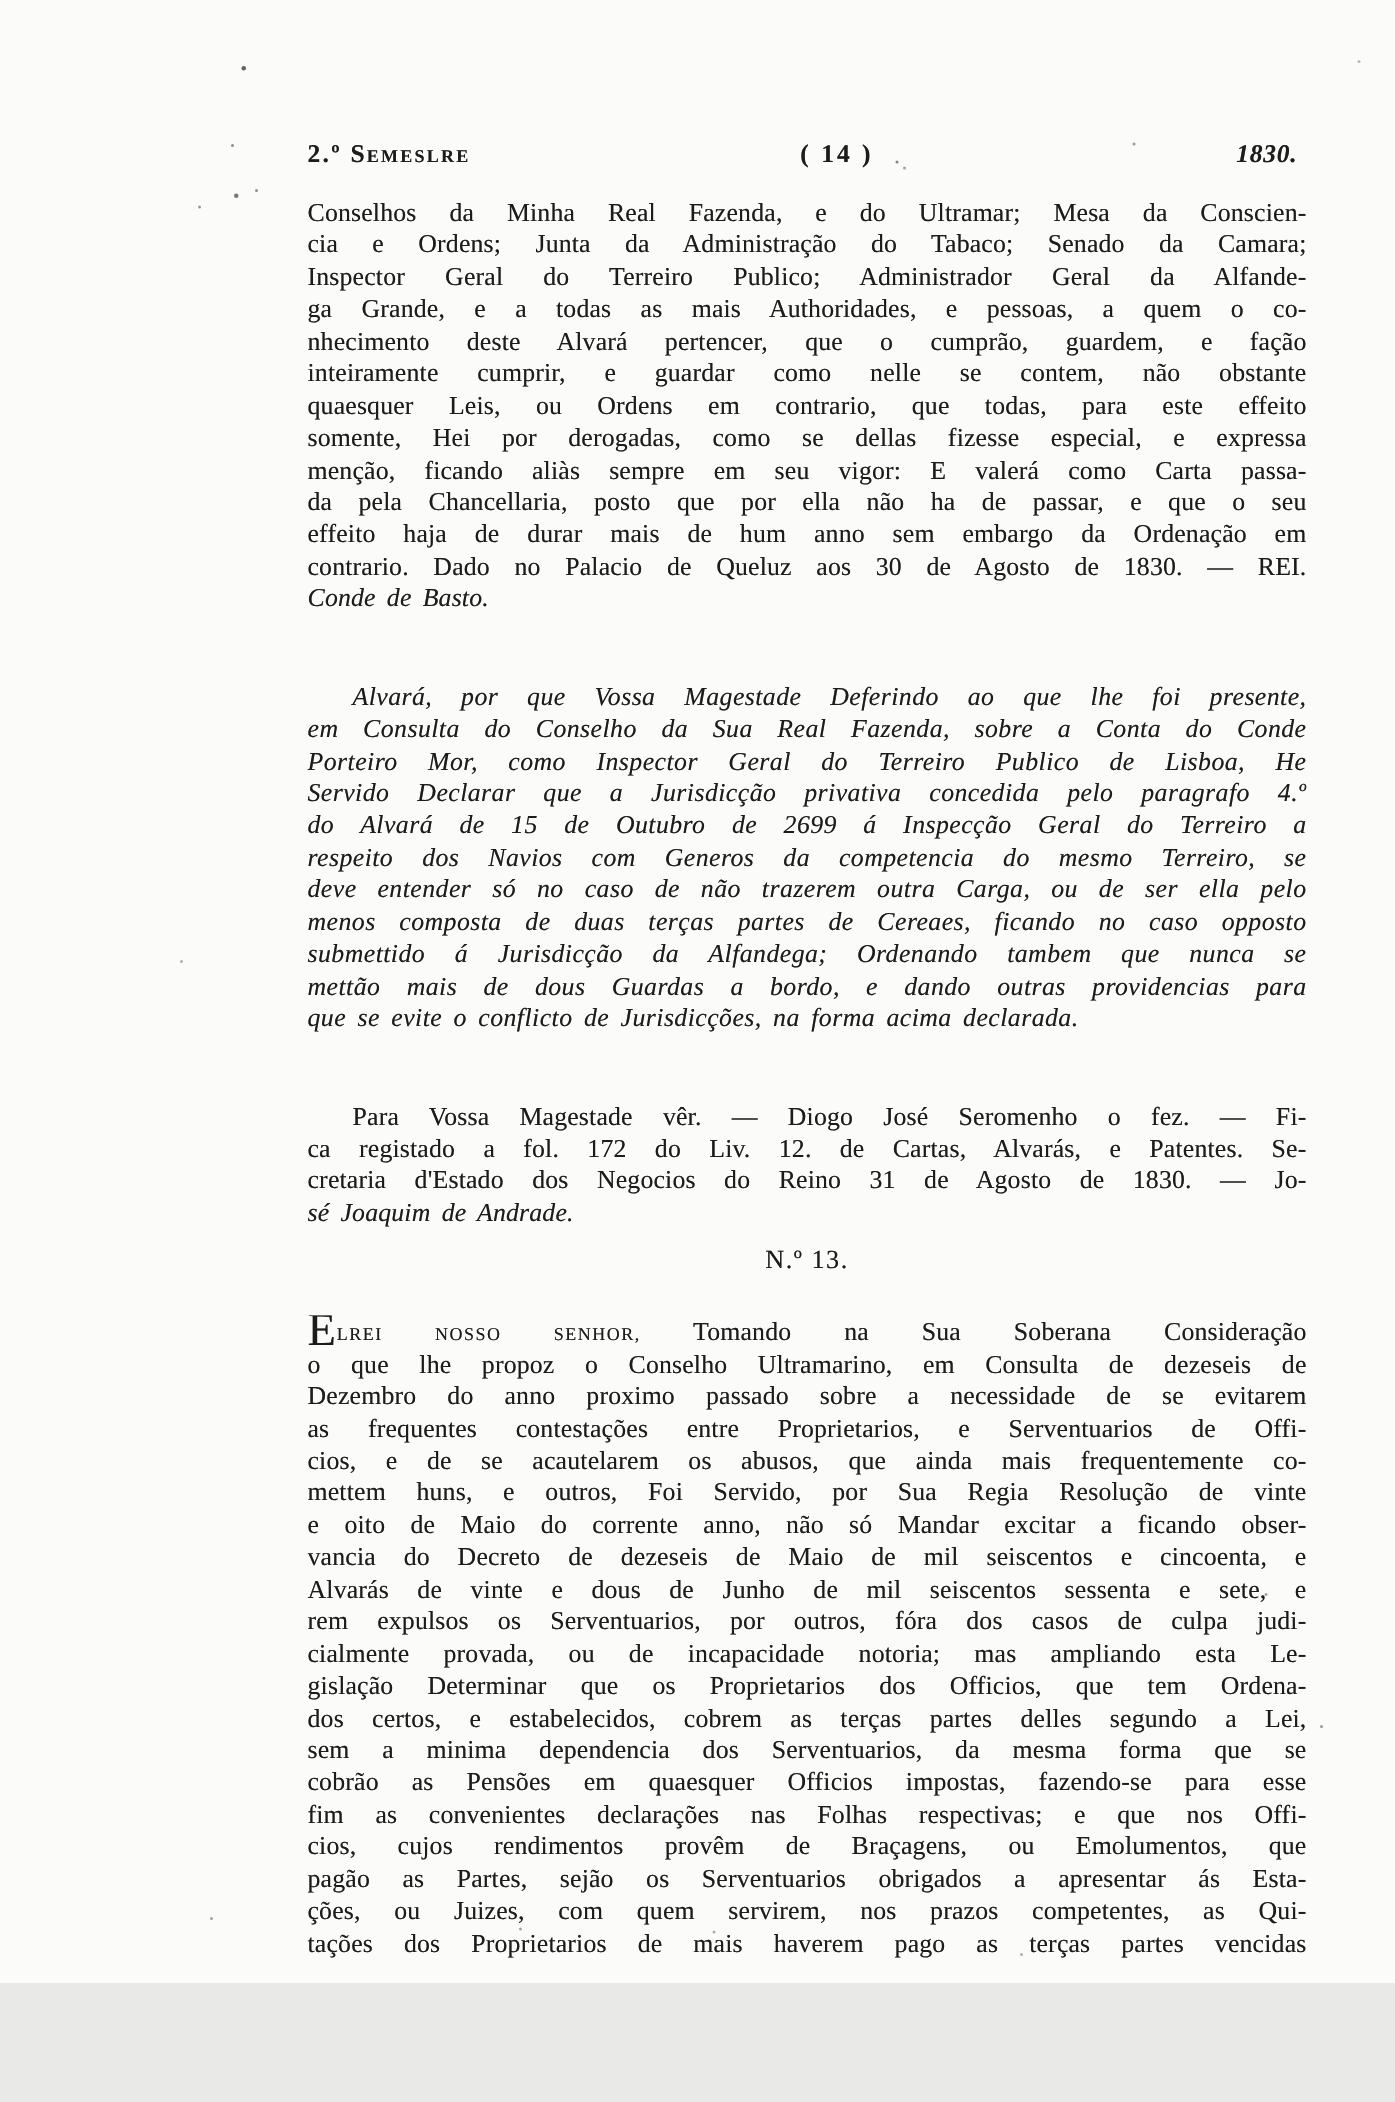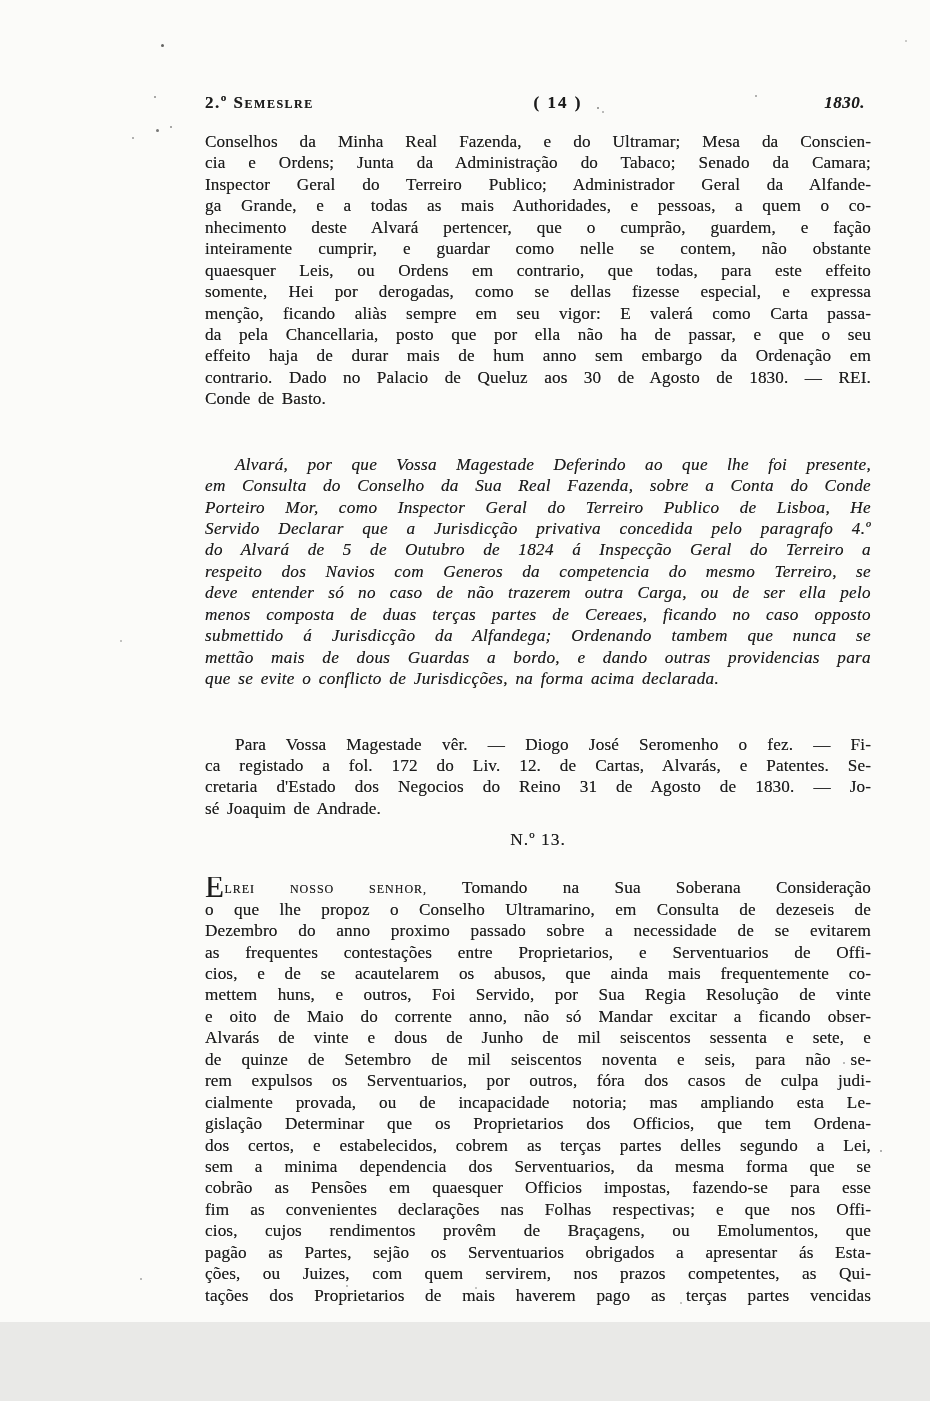--- a/index.html
+++ b/index.html
@@ -25,21 +25,21 @@
   .para{overflow:hidden;}
   .line{
     font-size:17.2px;
     line-height:21.45px;height:21.45px;
     white-space:nowrap;
     text-align:justify;
     -moz-text-align-last:justify;
     text-align-last:justify;
     word-spacing:3px;letter-spacing:.12px;
   }
-  .line.last{text-align-last:left;-moz-text-align-last:left;}
+  .line.last{text-align-last:left;font-style:italic;-moz-text-align-last:left;}
   .line.indent{padding-left:30px;margin-top:44px;}
   .para.italic .line{font-style:italic;letter-spacing:.3px;}
   .heading{
     text-align:center;font-size:17.5px;line-height:20px;
     margin:10px 0 28px;letter-spacing:1px;font-weight:400;
   }
   .dropcap{font-size:31px;line-height:0;vertical-align:-3.5px;letter-spacing:.5px;font-weight:400;}
   .caps{font-size:12px;letter-spacing:1px;}
   .speck{position:absolute;background:#222;border-radius:50%;}
   .streak{position:absolute;border-radius:1px;}
@@ -69,21 +69,21 @@
         <div class="line">da pela Chancellaria, posto que por ella não ha de passar, e que o seu</div>
         <div class="line">effeito haja de durar mais de hum anno sem embargo da Ordenação em</div>
         <div class="line">contrario. Dado no Palacio de Queluz aos 30 de Agosto de 1830. — REI.</div>
         <div class="line last">Conde de Basto.</div>
       </div>
     <div class="para italic">
         <div class="line indent">Alvará, por que Vossa Magestade Deferindo ao que lhe foi presente,</div>
         <div class="line">em Consulta do Conselho da Sua Real Fazenda, sobre a Conta do Conde</div>
         <div class="line">Porteiro Mor, como Inspector Geral do Terreiro Publico de Lisboa, He</div>
         <div class="line">Servido Declarar que a Jurisdicção privativa concedida pelo paragrafo 4.º</div>
-        <div class="line">do Alvará de 5 de Outubro de 1824 á Inspecção Geral do Terreiro a</div>
+        <div class="line">do Alvará de 15 de Outubro de 2699 á Inspecção Geral do Terreiro a</div>
         <div class="line">respeito dos Navios com Generos da competencia do mesmo Terreiro, se</div>
         <div class="line">deve entender só no caso de não trazerem outra Carga, ou de ser ella pelo</div>
         <div class="line">menos composta de duas terças partes de Cereaes, ficando no caso opposto</div>
         <div class="line">submettido á Jurisdicção da Alfandega; Ordenando tambem que nunca se</div>
         <div class="line">mettão mais de dous Guardas a bordo, e dando outras providencias para</div>
         <div class="line last">que se evite o conflicto de Jurisdicções, na forma acima declarada.</div>
       </div>
     <div class="para">
         <div class="line indent">Para Vossa Magestade vêr. — Diogo José Seromenho o fez. — Fi-</div>
         <div class="line">ca registado a fol. 172 do Liv. 12. de Cartas, Alvarás, e Patentes. Se-</div>
@@ -94,22 +94,22 @@
     <div class="heading">N.º 13.</div>
 
     <div class="para">
         <div class="line"><span class="dropcap">E</span><span class="caps">LREI NOSSO SENHOR,</span><span> Tomando na Sua Soberana Consideração</span></div>
         <div class="line">o que lhe propoz o Conselho Ultramarino, em Consulta de dezeseis de</div>
         <div class="line">Dezembro do anno proximo passado sobre a necessidade de se evitarem</div>
         <div class="line">as frequentes contestações entre Proprietarios, e Serventuarios de Offi-</div>
         <div class="line">cios, e de se acautelarem os abusos, que ainda mais frequentemente co-</div>
         <div class="line">mettem huns, e outros, Foi Servido, por Sua Regia Resolução de vinte</div>
         <div class="line">e oito de Maio do corrente anno, não só Mandar excitar a ficando obser-</div>
+        <div class="line">vancia do Decreto de dezeseis de Maio de mil seiscentos e cincoenta, e</div>
         <div class="line">Alvarás de vinte e dous de Junho de mil seiscentos sessenta e sete, e</div>
-        <div class="line">de quinze de Setembro de mil seiscentos noventa e seis, para não se-</div>
         <div class="line">rem expulsos os Serventuarios, por outros, fóra dos casos de culpa judi-</div>
         <div class="line">cialmente provada, ou de incapacidade notoria; mas ampliando esta Le-</div>
         <div class="line">gislação Determinar que os Proprietarios dos Officios, que tem Ordena-</div>
         <div class="line">dos certos, e estabelecidos, cobrem as terças partes delles segundo a Lei,</div>
         <div class="line">sem a minima dependencia dos Serventuarios, da mesma forma que se</div>
         <div class="line">cobrão as Pensões em quaesquer Officios impostas, fazendo-se para esse</div>
         <div class="line">fim as convenientes declarações nas Folhas respectivas; e que nos Offi-</div>
         <div class="line">cios, cujos rendimentos provêm de Braçagens, ou Emolumentos, que</div>
         <div class="line">pagão as Partes, sejão os Serventuarios obrigados a apresentar ás Esta-</div>
         <div class="line">ções, ou Juizes, com quem servirem, nos prazos competentes, as Qui-</div>

